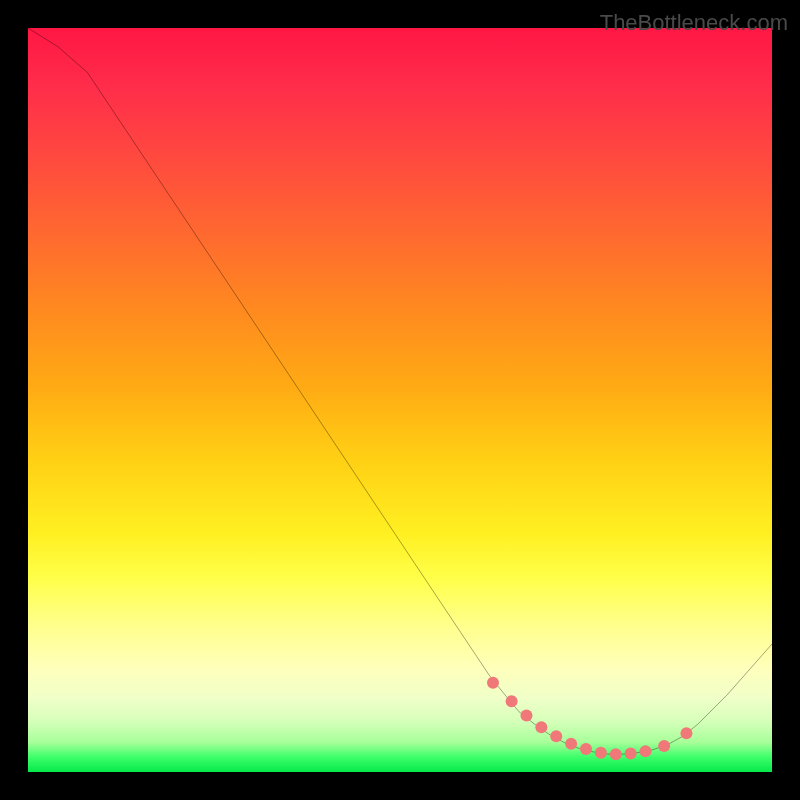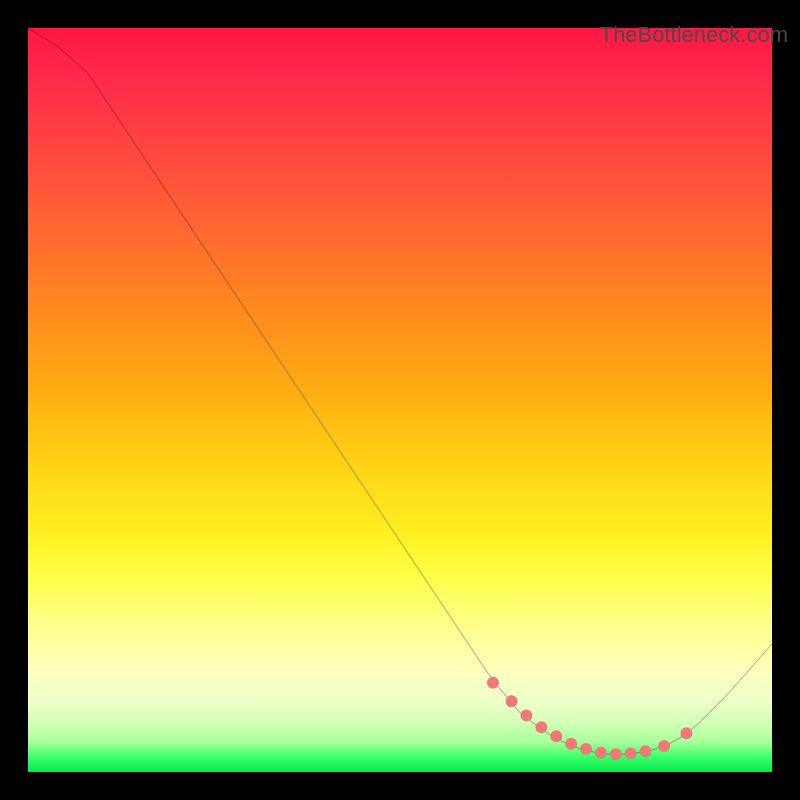--- a/index.html
+++ b/index.html
@@ -6,21 +6,21 @@
   body {
     width: 800px;
     height: 800px;
     background: #000;
     position: relative;
     font-family: Arial, sans-serif;
     overflow: hidden;
   }
   .watermark {
     position: absolute;
-    top: 22px;
+    top: 10px;
     right: 12px;
     color: #4a4a4a;
     font-size: 22px;
     font-weight: 500;
     z-index: 10;
   }
   .plot-area {
     position: absolute;
     top: 28px;
     left: 28px;

